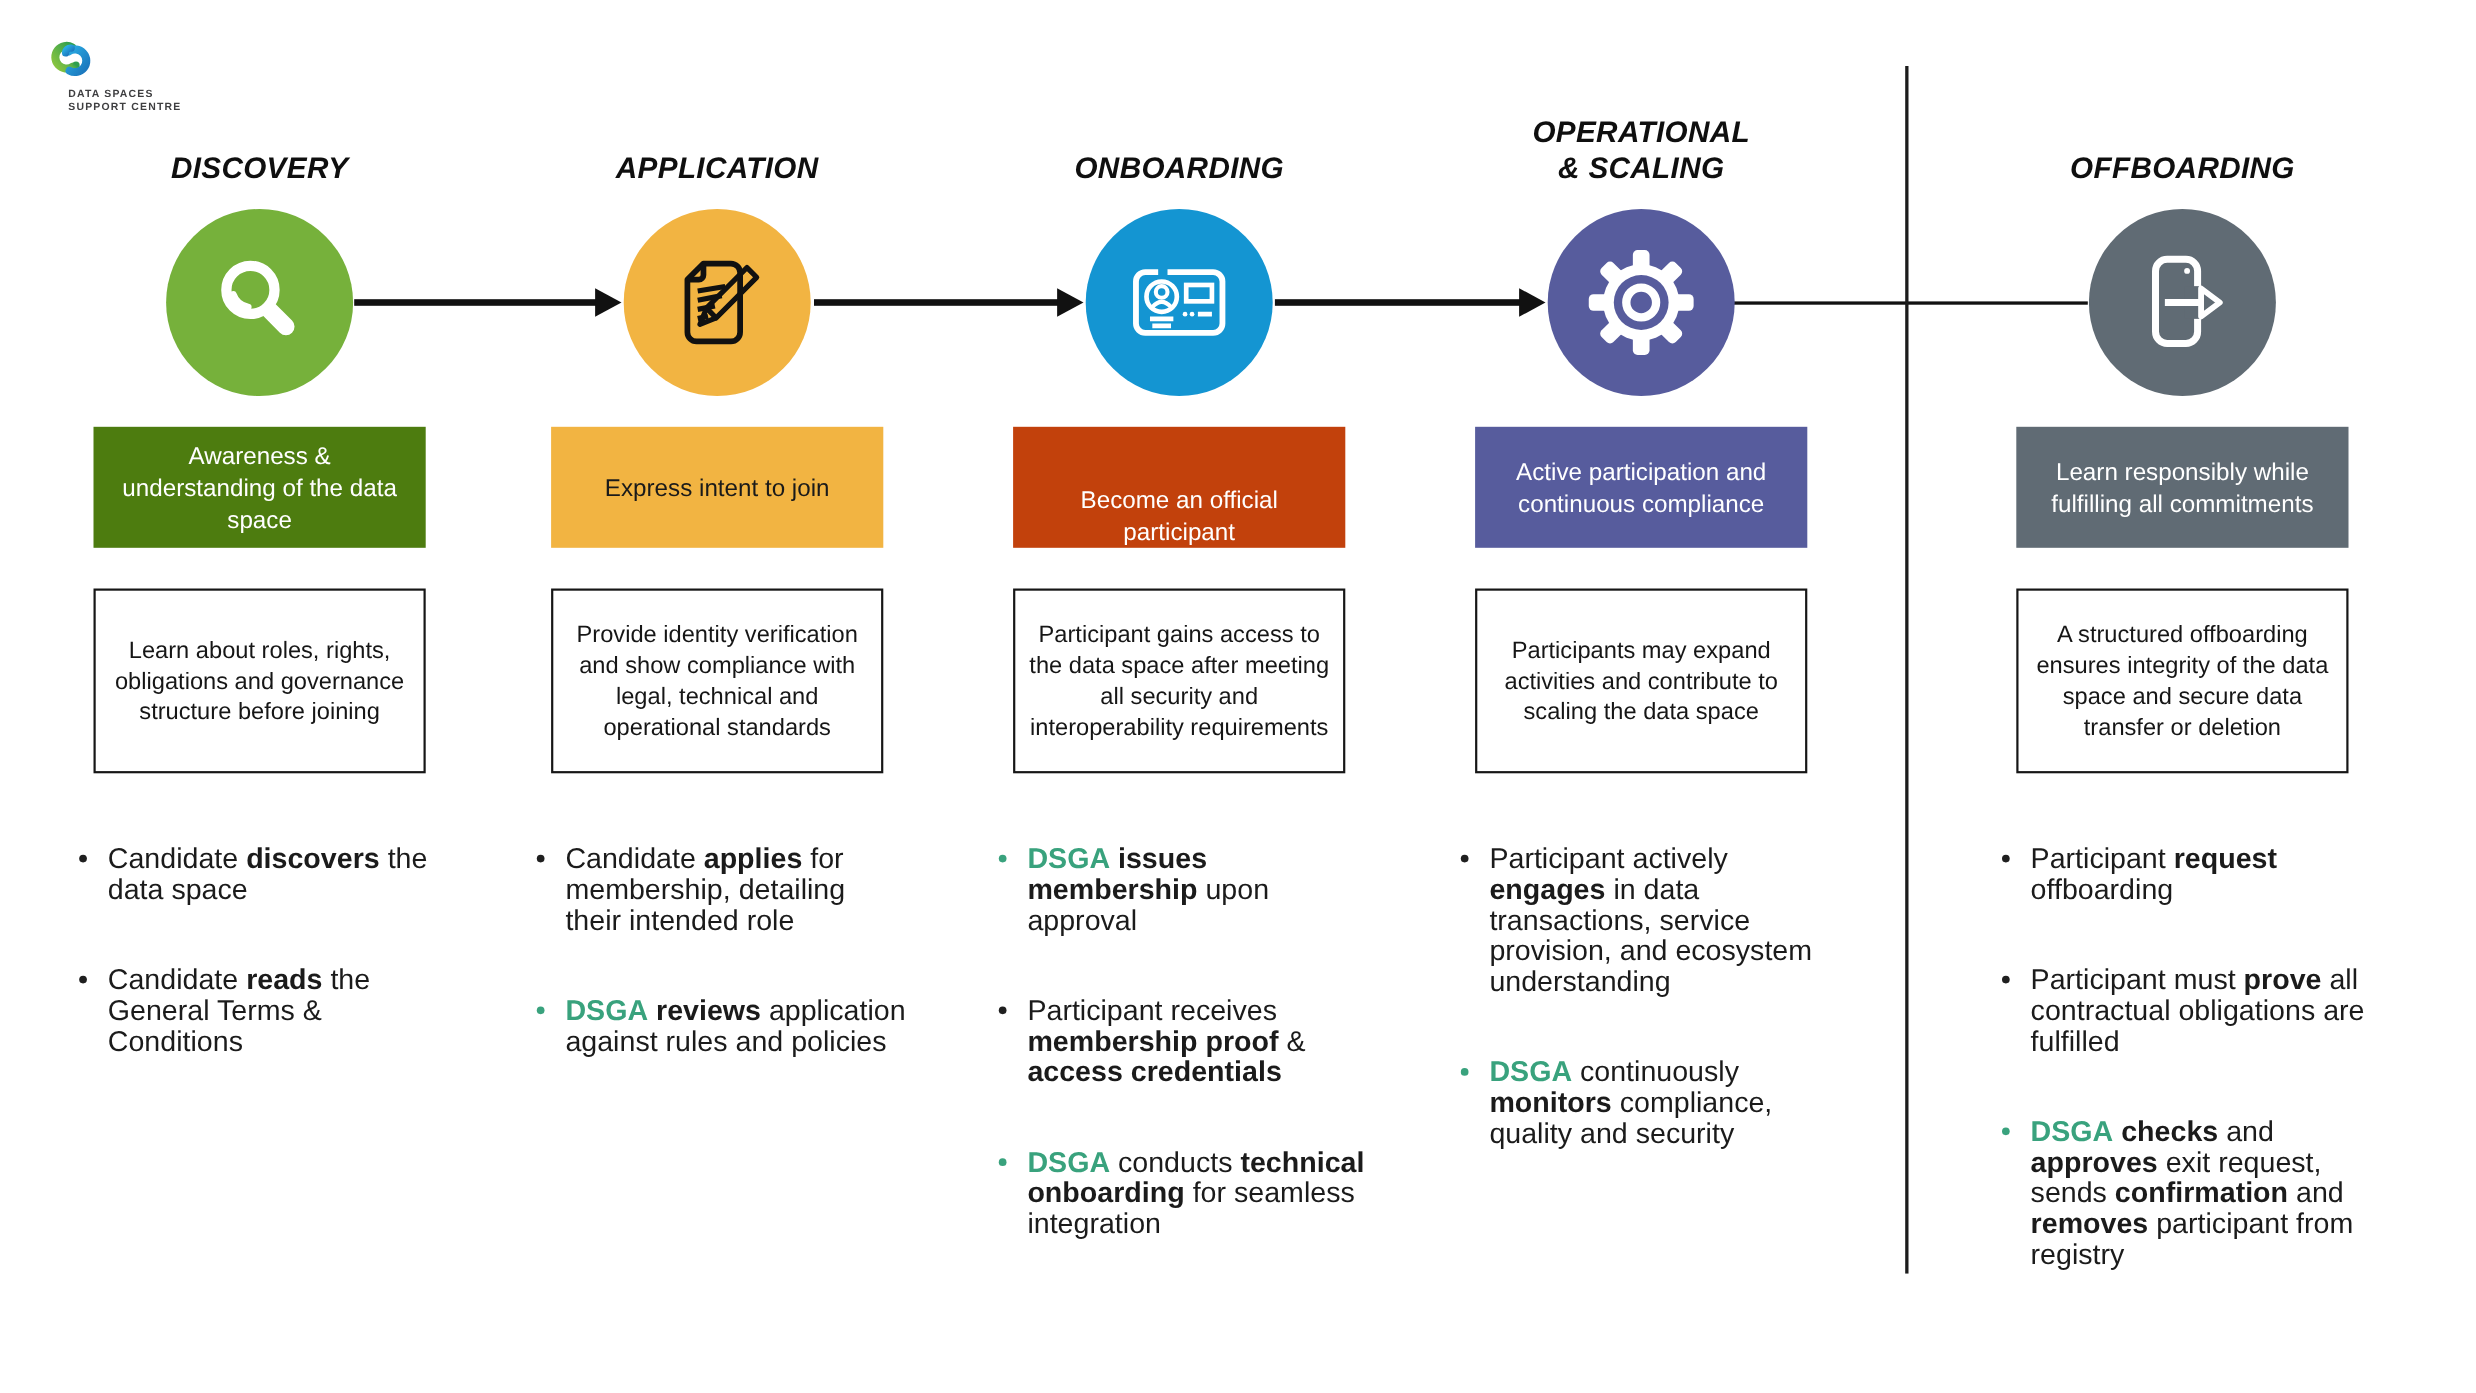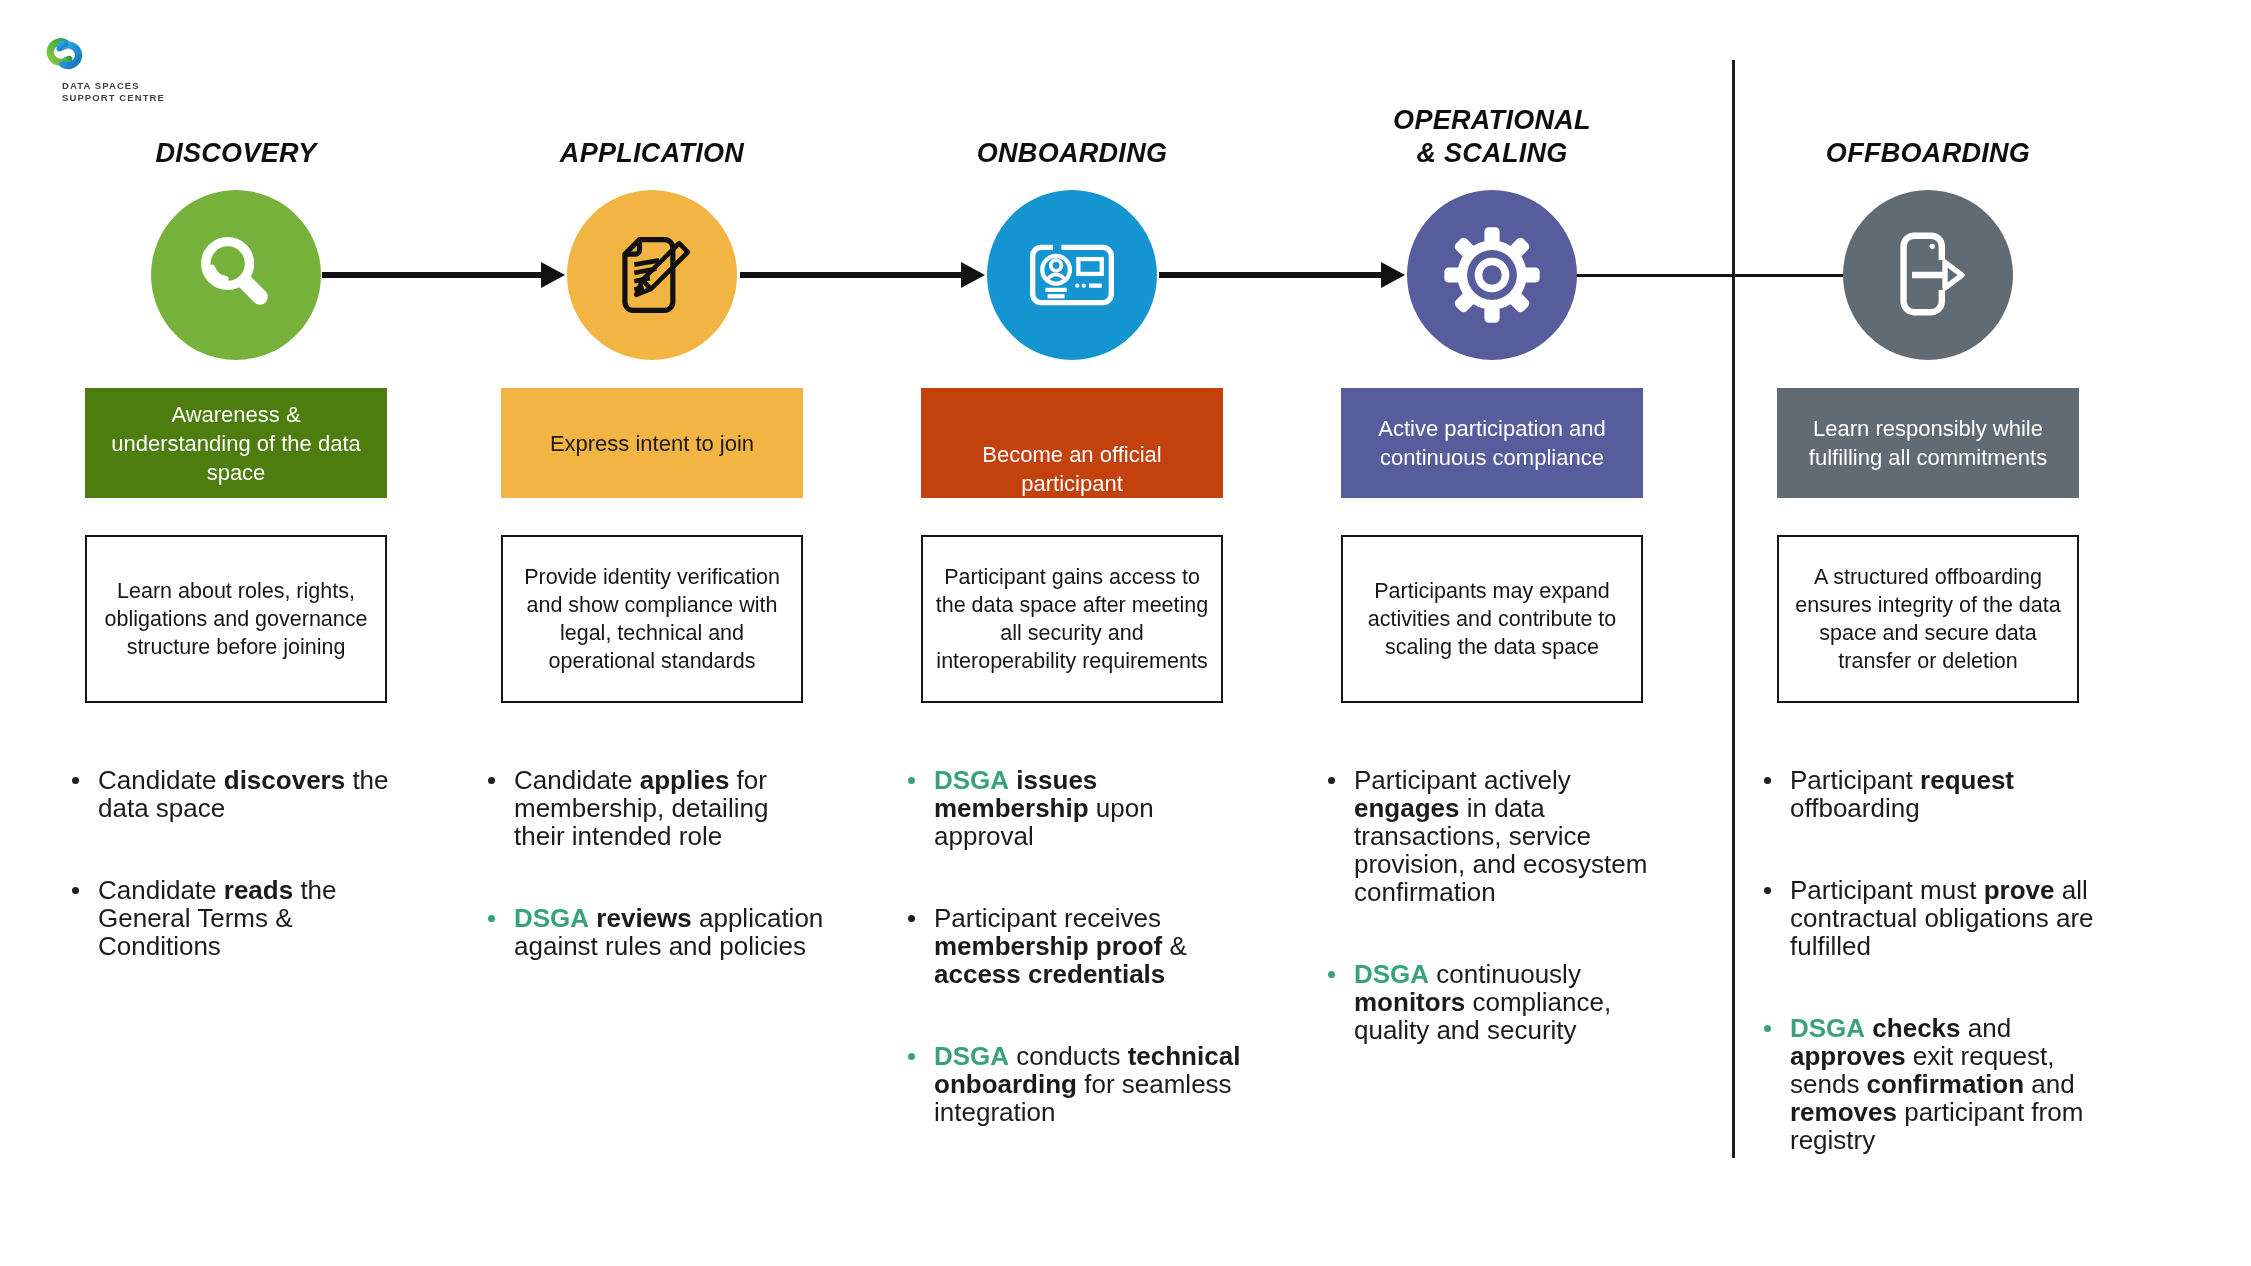--- a/index.html
+++ b/index.html
@@ -205,30 +205,30 @@
     </div>
     <div class="label-box" style="background-color: rgb(87, 92, 157); color: rgb(255, 255, 255);">
       <div class="inner">Active participation and continuous compliance</div>
     </div>
     <div class="desc-box">
       <div class="inner">Participants may expand activities and contribute to scaling the data space</div>
     </div>
     <div class="bullets">
         <div class="bullet-item">
           <span class="bullet-dot" style="background-color: rgb(31, 31, 31);"></span>
-          <div class="bullet-text"><span>Participant actively </span><span class="b">engages</span><span> in data transactions, service provision, and ecosystem confirmation</span></div>
+          <div class="bullet-text"><span>Participant actively </span><span class="b">engages</span><span> in data transactions, service provision, and ecosystem understanding</span></div>
         </div>
         <div class="bullet-item">
           <span class="bullet-dot" style="background-color: rgb(57, 162, 125);"></span>
           <div class="bullet-text"><span class="dsga">DSGA</span><span> continuously </span><span class="b">monitors</span><span> compliance, quality and security</span></div>
         </div>
       </div>
   </div>
 
-  <div class="col" style="left:1744px;">
+  <div class="col" style="left:1800px;">
     <div class="col-title">OFFBOARDING</div>
     <div class="circle" style="background-color: rgb(96, 107, 116);">
       <svg width="102" height="102" viewBox="0 0 96 96">
         <rect x="25" y="11" width="36" height="72" rx="10" fill="none" stroke="#fff" stroke-width="6"></rect>
         <rect x="50" y="34" width="18" height="28" fill="var(--slate,#606B74)"></rect>
         <circle cx="52" cy="21" r="2.5" fill="#fff"></circle>
         <line x1="33" y1="48" x2="66" y2="48" stroke="#fff" stroke-width="6"></line>
         <path d="M64,36 L80,48 L64,60 Z" fill="none" stroke="#fff" stroke-width="5" stroke-linejoin="round"></path>
       </svg>
     </div>

